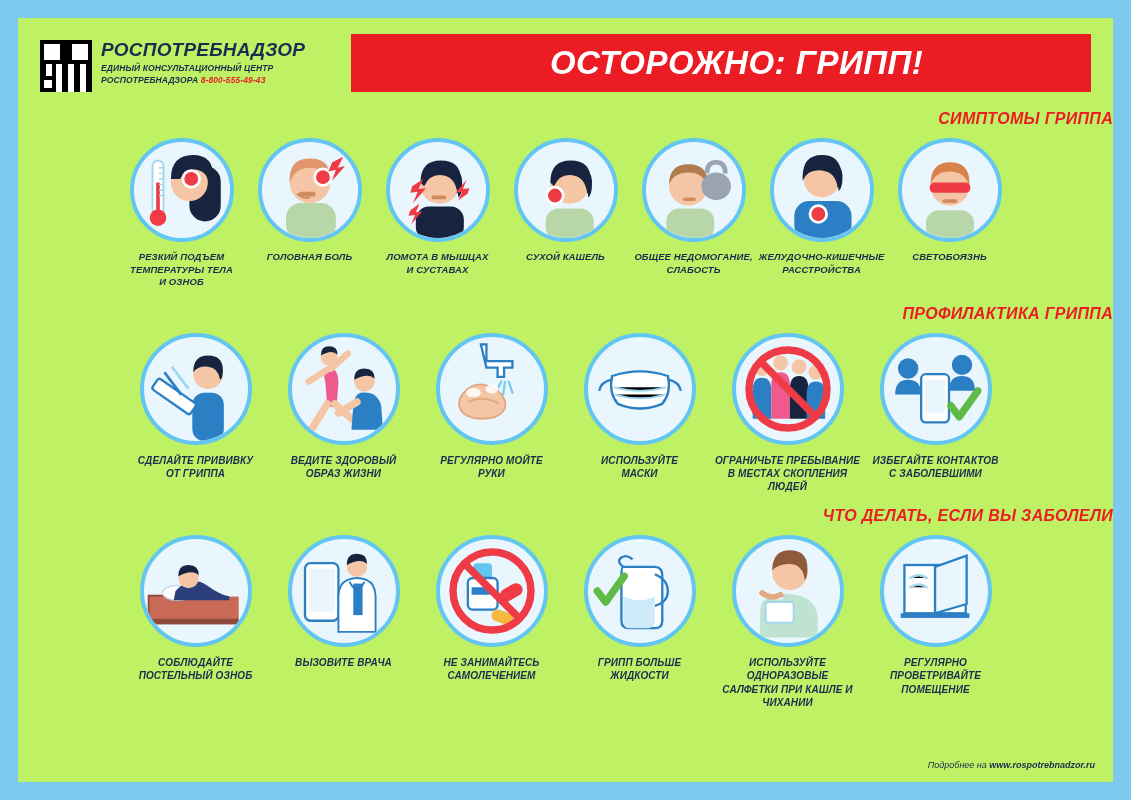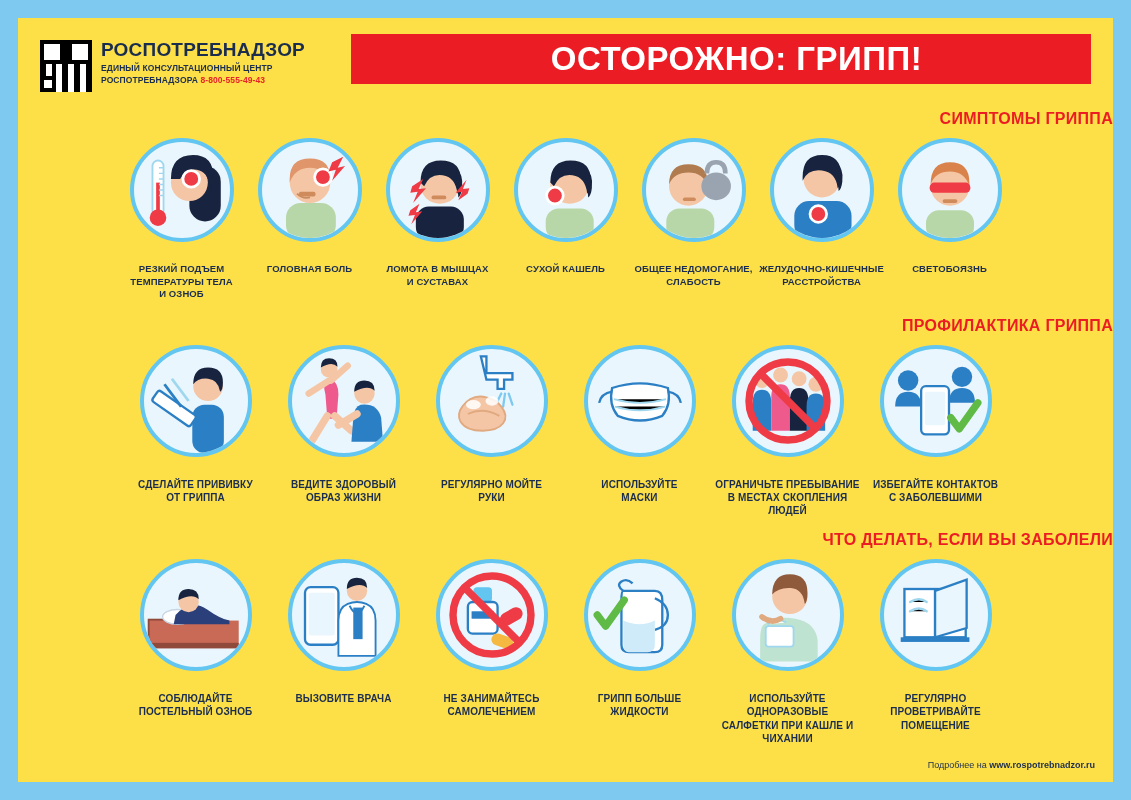--- a/index.html
+++ b/index.html
@@ -11,22 +11,23 @@
   }
   #poster {
     position: relative;
     width: 1131px; height: 800px;
     background: #7ec9ef;
     padding: 18px;
   }
   #sheet {
     position: relative;
     width: 100%; height: 100%;
-    background: #fde047;
+    background: #bef264;
     overflow: hidden;
+    font-style: italic;
   }
 
   
   .header {
     display: flex;
     align-items: flex-start;
     padding: 16px 22px 4px 22px;
   }
   .brand {
     display: flex;
@@ -65,21 +66,21 @@
     color: #1b2d4f;
     margin-top: 3px;
     letter-spacing: .1px;
   }
   .brand-sub .phone { color: #e8222a; }
 
   .title-bar {
     flex: 1;
     margin-left: 46px;
     background: #ec1c24;
-    height: 50px;
+    height: 58px;
     display: flex;
     align-items: center;
     justify-content: center;
     padding-left: 31px;
   }
   .title-bar h1 {
     margin: 0;
     color: #fff;
     font-size: 33px;
     font-weight: bold;
@@ -119,21 +120,21 @@
     border-radius: 50%;
     background: #eaf6fd;
     border: 4px solid #63c6f0;
     position: relative;
     overflow: hidden;
     flex: 0 0 auto;
   }
   .row-2 .circle, .row-3 .circle { width: 112px; height: 112px; }
 
   .caption {
-    margin-top: 21px;
+    margin-top: 9px;
     text-align: center;
     font-size: 9.5px;
     font-weight: bold;
     color: #1b2d4f;
     line-height: 1.32;
     letter-spacing: .1px;
     white-space: pre-line;
   }
   .row-2 .caption, .row-3 .caption { font-size: 10px; }
 

